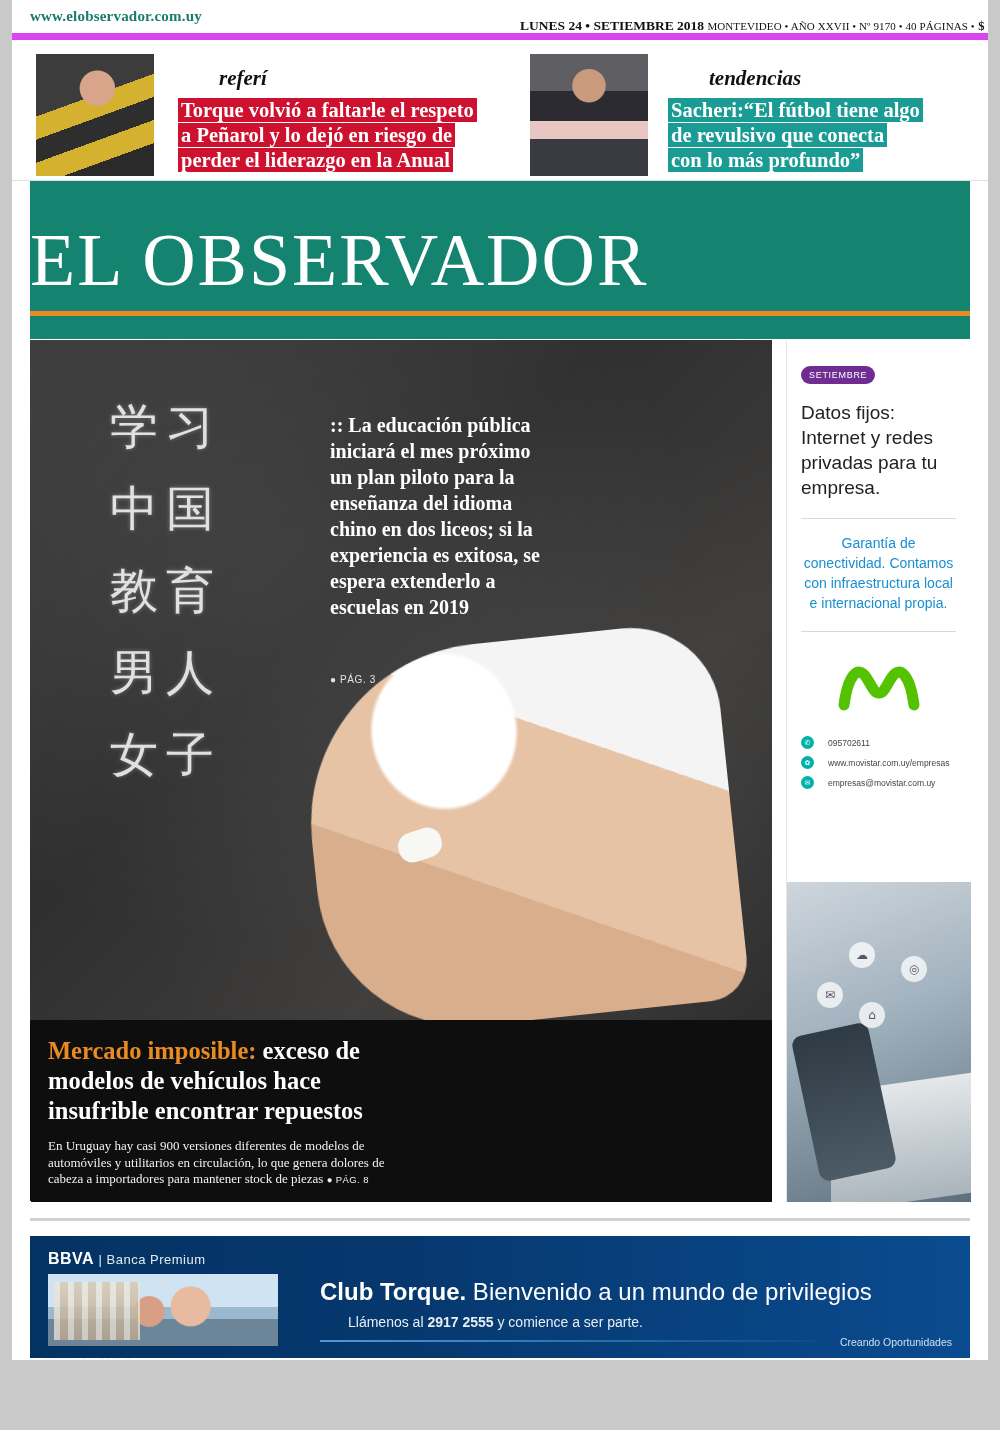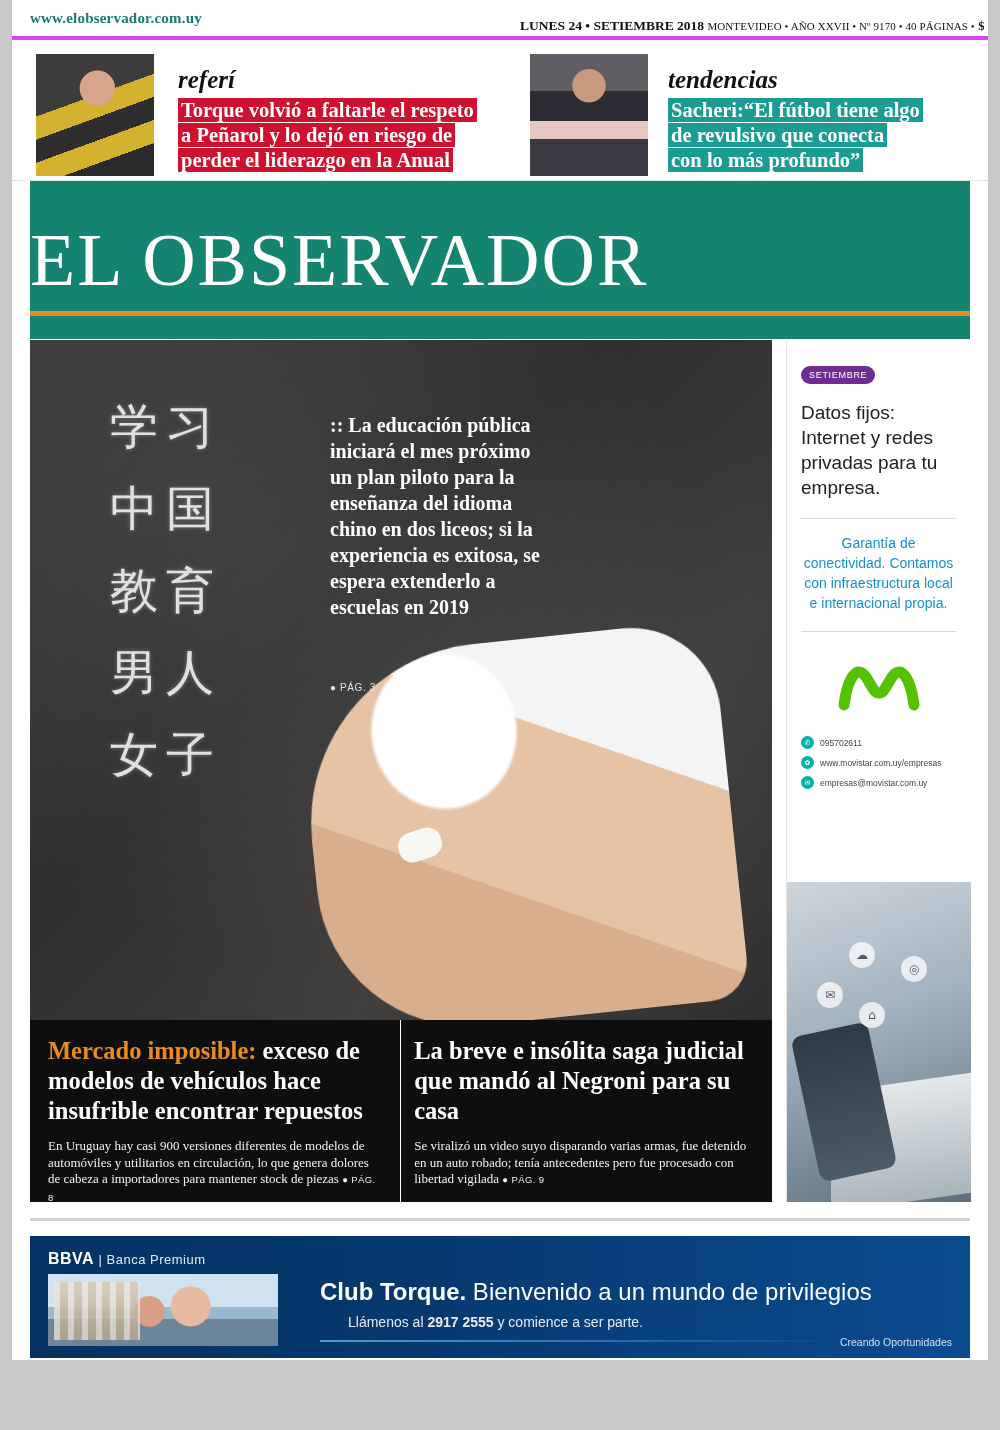--- a/index.html
+++ b/index.html
@@ -10,21 +10,21 @@
   }
   .page {
     position: relative;
     width: 1000px; height: 1430px;
     background: #ffffff;
     overflow: hidden;
   }
   
   .topbar {
     position: absolute; top: 0; left: 0; width: 1000px; height: 40px;
-    background: #fff; border-bottom: 4px solid #d946ef;
+    background: #fff; border-bottom: 7px solid #d946ef;
     display: flex; align-items: center;
   }
   .site-url {
     margin-left: 30px;
     font-family: "Liberation Serif", serif;
     font-weight: bold; font-size: 15px; color: #1b7b6e;
     letter-spacing: .2px;
   }
   .dateline {
     position: absolute; left: 520px; top: 18px;
@@ -52,21 +52,21 @@
       linear-gradient(160deg, #3c3c3c 0 38%, #d4b22f 38% 52%, #2e2e2e 52% 66%, #d4b22f 66% 80%, #2a2a2a 80% 100%);
   }
   .ph-b {
     background:
       radial-gradient(circle at 50% 26%, #c99a7e 0 15%, transparent 16%),
       linear-gradient(180deg, #5f5f63 0 30%, #2b2b31 30% 55%, #e8c6c2 55% 70%, #3a3a42 70% 100%);
   }
   .teaser-kicker {
     position: absolute;
     font-family: "Liberation Serif", serif;
-    font-weight: bold; font-size: 25px; color: #111; font-style: italic;
+    font-weight: bold; font-size: 21px; color: #111; font-style: italic; margin-left: 41px;
   }
   .teaser-head { position: absolute; width: 370px; }
   .teaser-head span {
     display: inline;
     font-family: "Liberation Serif", serif;
     font-weight: bold; font-size: 20.5px; line-height: 25px;
     color: #ffffff; padding: 1px 3px;
     box-decoration-break: clone; -webkit-box-decoration-break: clone;
   }
   .hl-red span { background: #cf1130; }
@@ -106,41 +106,41 @@
   }
   .lead-text {
     position: absolute; left: 300px; top: 72px; width: 210px;
     color: #ffffff;
     font-family: "Liberation Serif", serif;
     font-weight: bold; font-size: 20px; line-height: 26px;
   }
   .lead-page {
     position: absolute; left: 300px; top: 334px;
     color: #e3e3e3; font-family: "Liberation Sans", sans-serif;
-    font-size: 10px; letter-spacing: .6px; margin-top: 8px;
+    font-size: 10px; letter-spacing: .6px;
   }
   .hand {
     position: absolute; right: 40px; bottom: 0px; width: 420px; height: 380px;
     background:
       radial-gradient(ellipse at 34% 22%, #ffffff 0 18%, transparent 19%),
       linear-gradient(205deg, #f4f4f4 0 30%, #e7c3a6 30% 62%, #d9ae8d 62% 100%);
     border-radius: 180px 90px 40px 150px;
     transform: rotate(-6deg);
     filter: blur(.2px);
   }
   .chalk {
     position: absolute; right: 330px; bottom: 160px;
     width: 44px; height: 30px; background: #f7f7f4; border-radius: 14px;
     transform: rotate(-18deg);
   }
 
   
   .stories {
     position: absolute; top: 1020px; left: 30px; width: 742px; height: 182px;
-    background: #0e0e0e; color: #fff; display: flex;
+    background: #0e0e0e; color: #fff; display: flex; flex-direction: column;
   }
   .story { position: relative; padding: 16px 18px 12px 18px; }
   .story-a { width: 394px; }
   .story-b { width: 396px; border-left: 1px solid #ffffff; padding-left: 13px; }
   .story h2 {
     font-family: "Liberation Serif", serif;
     font-weight: bold; font-size: 24.5px; line-height: 30px;
   }
   .story h2 .accent { color: #e98b22; }
   .story p {
@@ -171,21 +171,21 @@
     color: #178fd0; font-family: "Liberation Sans", sans-serif;
     font-size: 14px; line-height: 20px; text-align: center;
   }
   .movistar {
     margin: 26px auto 0 auto; width: 86px; height: 56px;
     display: flex; align-items: center; justify-content: center;
   }
   .movistar svg { display: block; }
   .contacts { margin-top: 22px; }
   .contact-row {
-    display: flex; align-items: center; gap: 6px; margin-bottom: 7px;
+    display: flex; align-items: center; gap: 14px; margin-bottom: 7px;
     font-family: "Liberation Sans", sans-serif; font-size: 8.5px; color: #444;
   }
   .cico {
     width: 13px; height: 13px; border-radius: 50%;
     background: #00b2a9; color: #fff; font-size: 7px;
     display: flex; align-items: center; justify-content: center; flex: 0 0 13px;
   }
   .rail-photo {
     position: absolute; left: 0; bottom: 0; width: 184px; height: 320px;
     overflow: hidden;

